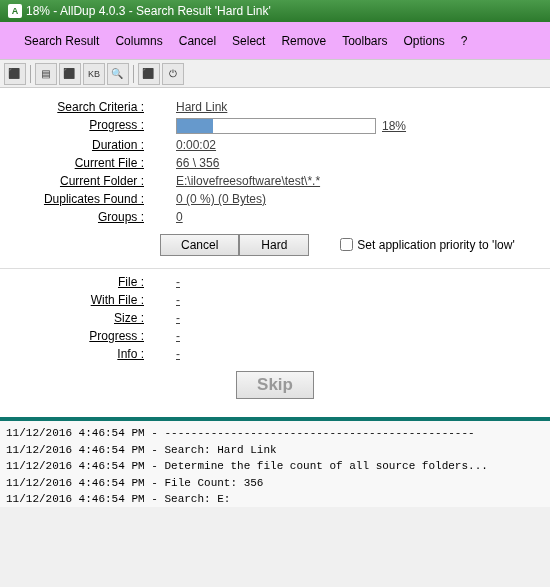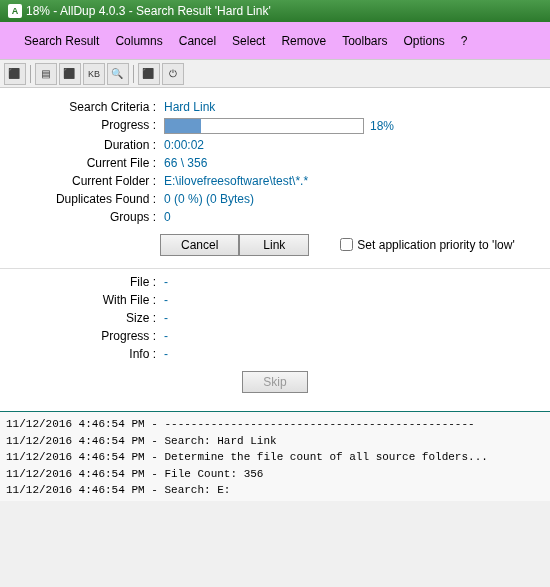--- a/index.html
+++ b/index.html
@@ -89,33 +89,34 @@
       background: #fff;
       padding: 10px 0;
     }
 
     
     .info-table {
       width: 100%;
       border-collapse: collapse;
     }
     .info-table td {
-      padding: 2px 4px;
+      padding: 2px 16px;
       font-size: 12px;
       vertical-align: top;
+      text-decoration: underline;
     }
     .info-label {
       text-align: right;
       color: #000;
       white-space: nowrap;
       width: 160px;
       font-weight: normal;
     }
     .info-value {
-      color: #0369a1;
+      color: #404040;
     }
 
     
     .progress-container {
       display: flex;
       align-items: center;
       gap: 6px;
     }
     .progress-bar-outer {
       width: 200px;
@@ -159,21 +160,21 @@
     
     .separator {
       height: 1px;
       background: #ddd;
       margin: 4px 0;
     }
 
     
     .log-area {
       background: #f8f8f8;
-      border-top: 1px solid #0f766e;
+      border-top: 4px solid #0f766e;
       padding: 4px 6px;
       font-size: 11px;
       color: #000;
       font-family: 'Courier New', monospace;
       height: 90px;
       overflow-y: auto;
     }
     .log-line {
       white-space: nowrap;
       line-height: 1.5;
@@ -184,22 +185,23 @@
       display: flex;
       justify-content: center;
       padding: 8px 0;
       background: #fff;
     }
     .btn-skip {
       padding: 3px 20px;
       border: 1px solid #888;
       background: linear-gradient(to bottom, #f5f5f5, #e0e0e0);
       cursor: pointer;
-      font-size: 12px;
+      font-size: 17px;
       color: #999;
+      font-weight: bold;
     }
   </style>
 </head>
 <body>
 
 <div class="title-bar">
   <div class="title-bar-icon">A</div>
   <span>
     <span>18%</span>
     - <span>AllDup 4.0.3</span>
@@ -266,21 +268,21 @@
     </tr>
     <tr>
       <td class="info-label">Groups :</td>
       <td class="info-value">0</td>
     </tr>
   </tbody>
     </table>
 
   <div class="buttons-row">
     <button class="btn">Cancel</button>
-    <button class="btn">Link</button>
+    <button class="btn">Hard</button>
     <div class="priority-check">
       <input type="checkbox" style="">
       <span>Set application priority to 'low'</span>
     </div>
   </div>
 
   <div class="separator"></div>
 
   <table class="info-table">
     <tbody>

